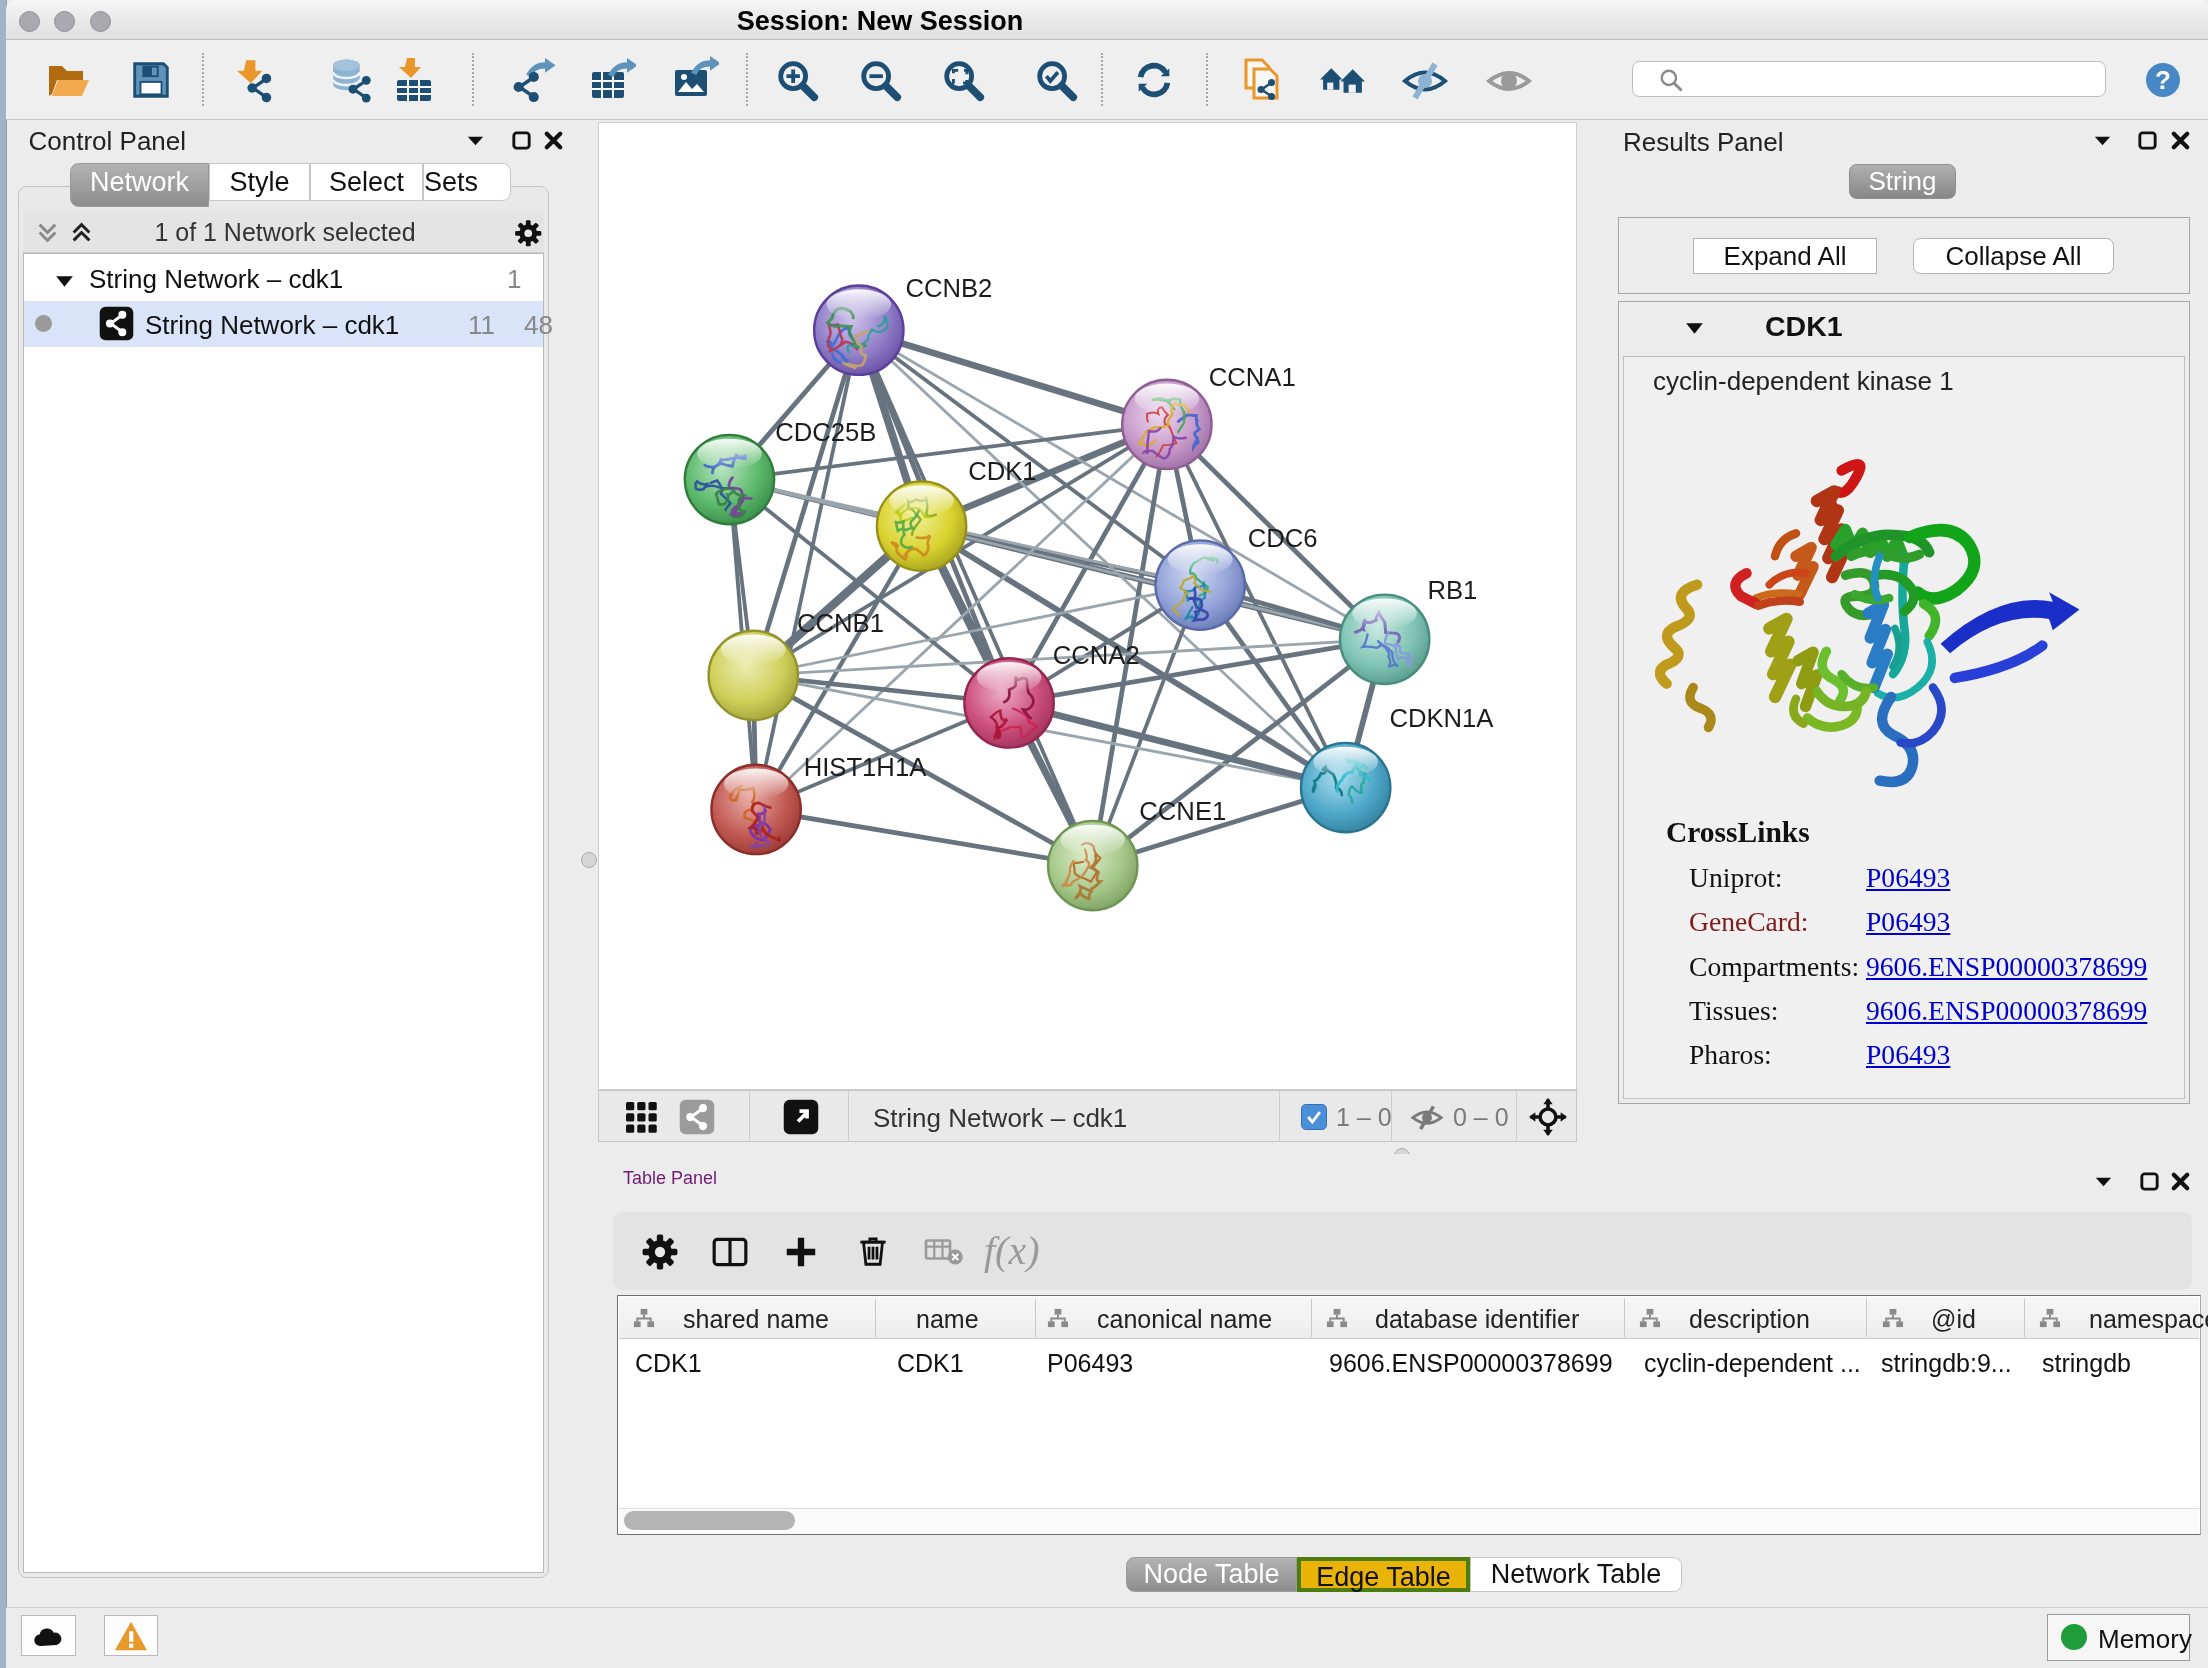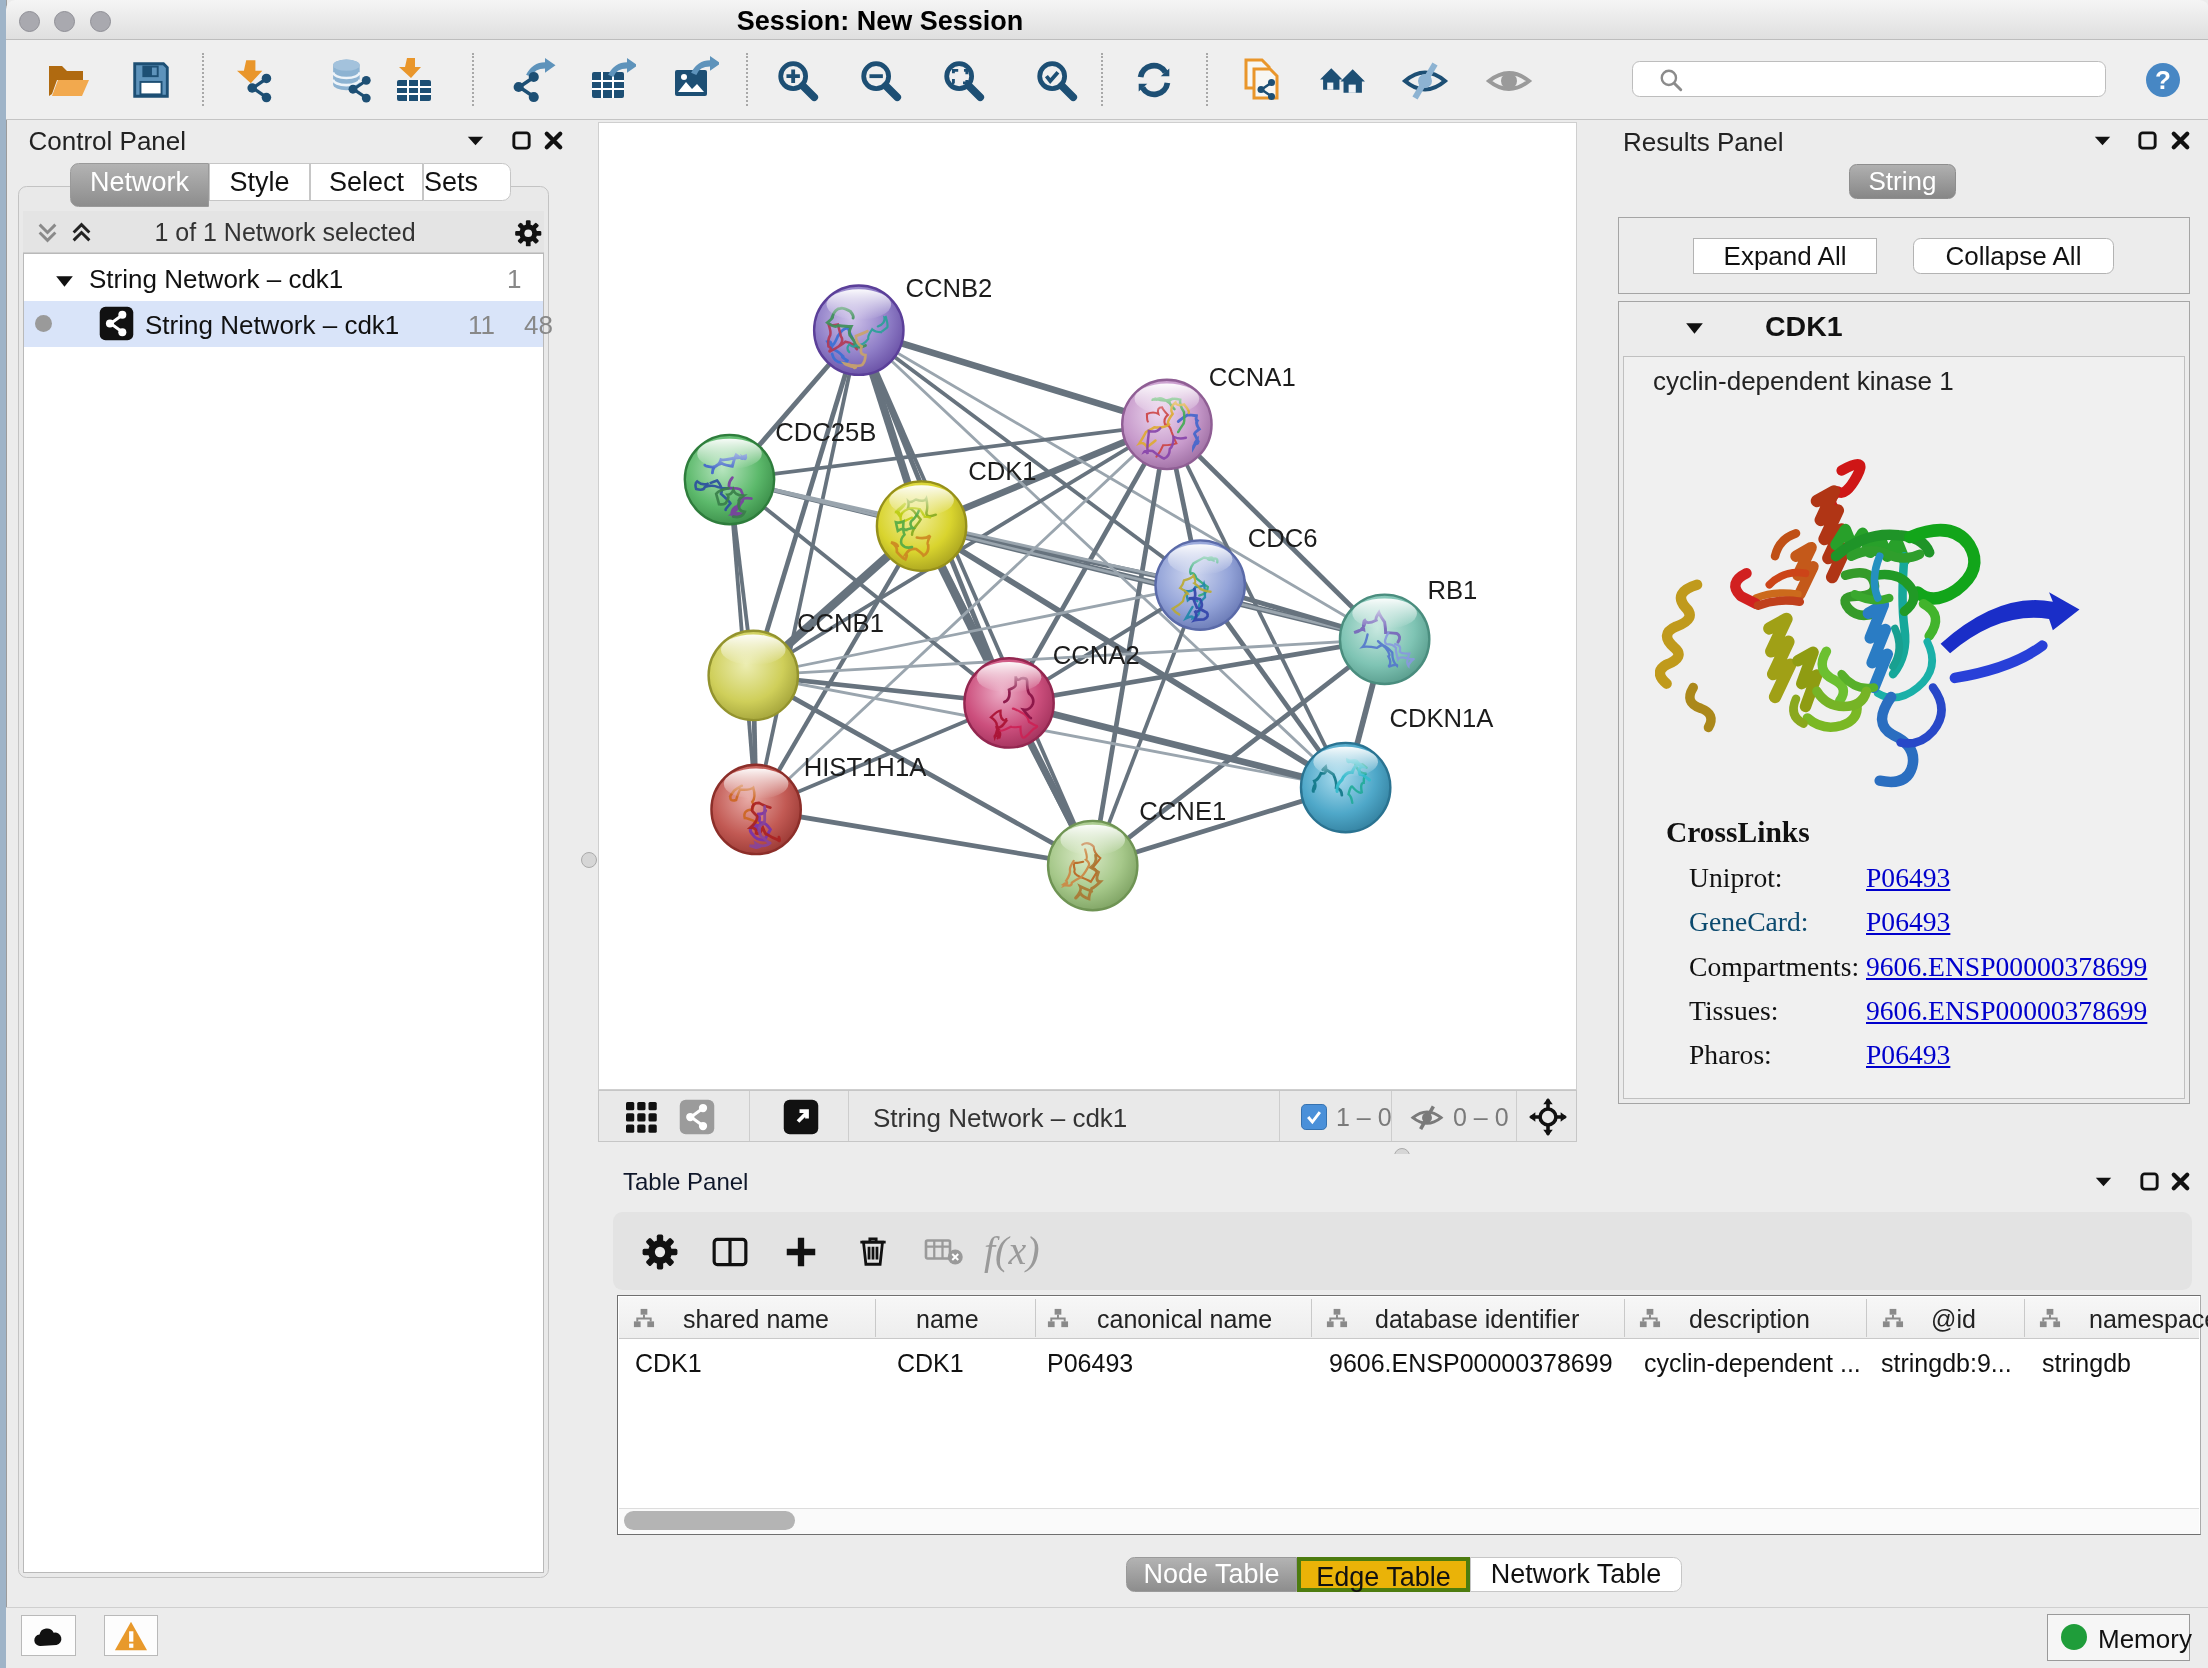--- a/index.html
+++ b/index.html
@@ -503,30 +503,30 @@
     <path d="M170 262 q10 16 28 16 q20 0 24 -16" fill="none" stroke="#76b426" stroke-width="10" stroke-linecap="round" stroke-linejoin="round" opacity="1"></path>
     <path d="M148 270 q-8 18 8 26" fill="none" stroke="#8aa81e" stroke-width="9" stroke-linecap="round" stroke-linejoin="round" opacity="1"></path>
     <path d="M252 196 q10 22 -2 40" fill="none" stroke="#18a090" stroke-width="8" stroke-linecap="round" stroke-linejoin="round" opacity="1"></path>
     <path d="M236 120 q-10 24 -2 44" fill="none" stroke="#2590c0" stroke-width="8" stroke-linecap="round" stroke-linejoin="round" opacity="1"></path>
     <path d="M120 150 q16 -16 38 -12" fill="none" stroke="#cc4418" stroke-width="8" stroke-linecap="round" stroke-linejoin="round" opacity="1"></path>
     <path d="M148 96 q-18 6 -22 24" fill="none" stroke="#c05016" stroke-width="9" stroke-linecap="round" stroke-linejoin="round" opacity="1"></path>
   </svg>
 <div class="abs" style="left:1666px;top:816px;font-family:'Liberation Serif',serif;font-size:29.5px;font-weight:bold;color:#111">CrossLinks</div>
 <div class="abs" style="left:1689px;top:862px;font-family:'Liberation Serif',serif;font-size:27.6px;color:#111">Uniprot:</div>
 <div class="abs" style="left:1866px;top:862px;font-family:'Liberation Serif',serif;font-size:27.6px;color:#0000cc;text-decoration:underline">P06493</div>
-<div class="abs" style="left:1689px;top:906px;font-family:'Liberation Serif',serif;font-size:27.6px;color:#0c4a6e">GeneCard:</div>
+<div class="abs" style="left:1689px;top:906px;font-family:'Liberation Serif',serif;font-size:27.6px;color:#7f1d1d">GeneCard:</div>
 <div class="abs" style="left:1866px;top:906px;font-family:'Liberation Serif',serif;font-size:27.6px;color:#0000cc;text-decoration:underline">P06493</div>
 <div class="abs" style="left:1689px;top:951px;font-family:'Liberation Serif',serif;font-size:27.6px;color:#111">Compartments:</div>
 <div class="abs" style="left:1866px;top:951px;font-family:'Liberation Serif',serif;font-size:27.6px;color:#0000cc;text-decoration:underline">9606.ENSP00000378699</div>
 <div class="abs" style="left:1689px;top:995px;font-family:'Liberation Serif',serif;font-size:27.6px;color:#111">Tissues:</div>
 <div class="abs" style="left:1866px;top:995px;font-family:'Liberation Serif',serif;font-size:27.6px;color:#0000cc;text-decoration:underline">9606.ENSP00000378699</div>
 <div class="abs" style="left:1689px;top:1039px;font-family:'Liberation Serif',serif;font-size:27.6px;color:#111">Pharos:</div>
 <div class="abs" style="left:1866px;top:1039px;font-family:'Liberation Serif',serif;font-size:27.6px;color:#0000cc;text-decoration:underline">P06493</div>
 <div class="abs" style="left:590px;top:1154px;width:1619px;height:454px;background:#ececec"></div>
-<div class="abs" style="left:623px;top:1168px;font-size:24px;color:#0f172a">Table Panel</div>
+<div class="abs" style="left:623px;top:1168px;font-size:18px;color:#701a75">Table Panel</div>
 <svg style="position:absolute;left:2092px;top:1170px" width="23" height="23" viewBox="0 0 24 24">
     <path d="M4 8 h16 l-8 9 z" fill="#111"></path>
   </svg>
 <svg style="position:absolute;left:2138px;top:1170px" width="23" height="23" viewBox="0 0 24 24">
     <rect x="4" y="4" width="16" height="16" rx="3" fill="none" stroke="#111" stroke-width="3"></rect>
   </svg>
 <svg style="position:absolute;left:2169px;top:1170px" width="23" height="23" viewBox="0 0 24 24">
     <path d="M5 5 L19 19 M19 5 L5 19" stroke="#111" stroke-width="4.5" stroke-linecap="round"></path>
   </svg>
 <div class="abs" style="left:613px;top:1212px;width:1579px;height:78px;background:#e3e3e3;border-radius:9.5px"></div>

